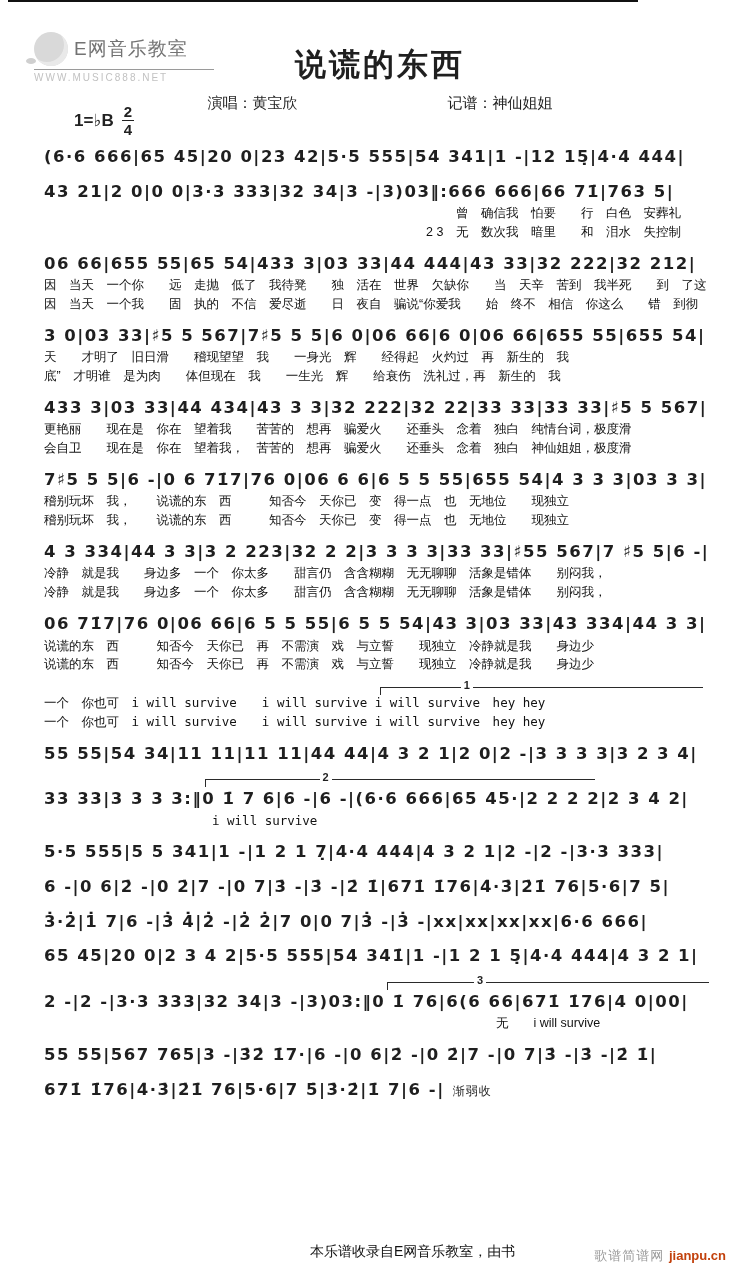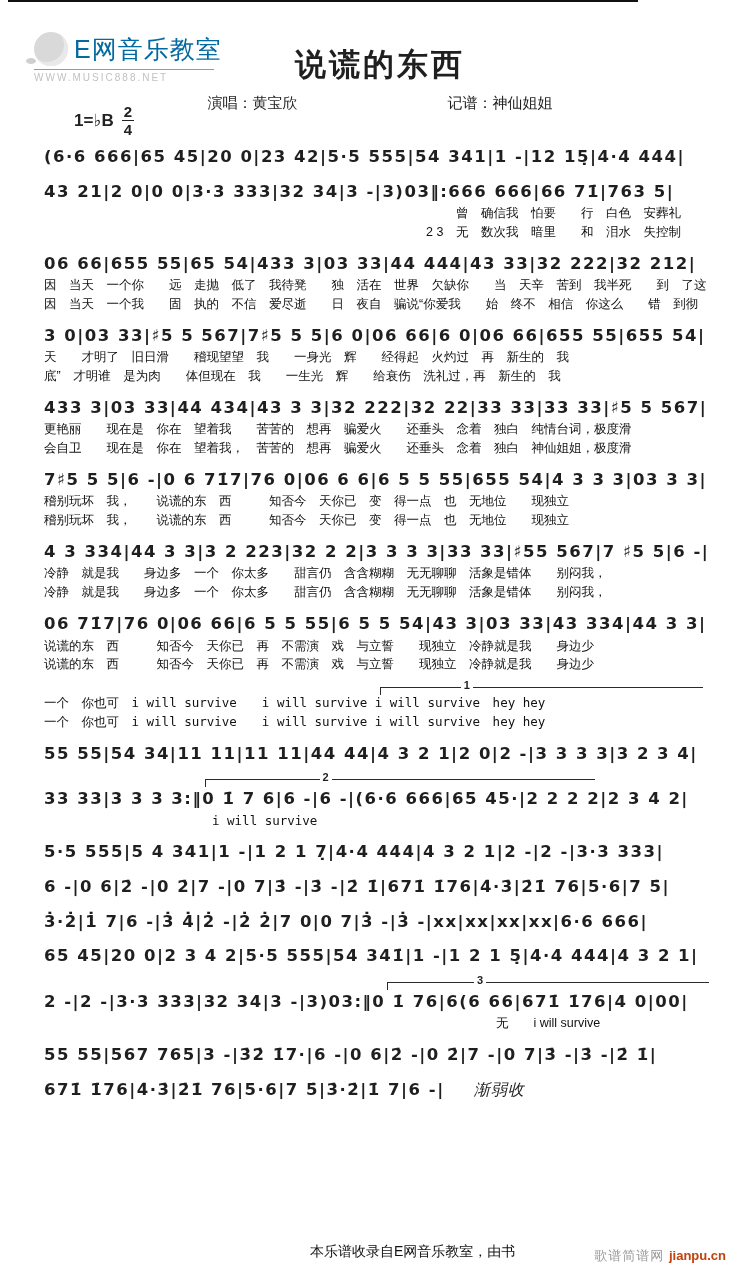--- a/index.html
+++ b/index.html
@@ -9,21 +9,21 @@
   .page{padding:18px 24px 0 44px;}
 
   
   .hdr{position:relative;height:116px;}
   .logo{position:absolute;left:-10px;top:14px;width:200px;color:#b5b5b5;}
   .logo-row{display:flex;align-items:center;gap:6px;}
   .logo-disc{width:34px;height:34px;border-radius:50%;background:#d9d9d9;
              box-shadow:inset -4px -4px 0 #e9e9e9;position:relative;}
   .logo-disc::after{content:"";position:absolute;left:-8px;bottom:2px;width:10px;height:6px;
              background:#cfcfcf;border-radius:50%;}
-  .logo-title{font-size:25px;letter-spacing:1px;color:#0369a1;}
+  .logo-title{font-size:19px;letter-spacing:1px;color:#737373;}
   .logo-rule{border-top:1px solid #9a9a9a;margin:3px 0 2px 0;width:180px;}
   .logo-site{font-size:10px;letter-spacing:2px;color:#c2c2c2;}
   .keysig{position:absolute;left:30px;top:86px;font-size:17px;font-weight:bold;color:#222;
           display:flex;align-items:center;gap:8px;}
   .timesig{display:inline-flex;flex-direction:column;align-items:center;line-height:1;font-size:15px;}
   .timesig .tnum{border-bottom:1.5px solid #222;padding:0 2px 1px;}
   .timesig .bnum{padding-top:1px;}
   .title{ text-align:center;font-size:31px;font-weight:bold;letter-spacing:3px;padding-top:26px;}
   .credits{display:flex;justify-content:center;gap:150px;padding-top:8px;font-size:15px;}
 
@@ -38,21 +38,21 @@
 
   .volta{position:relative;height:11px;}
   .volta .bracket{position:absolute;top:4px;height:7px;border-top:1.5px solid #2a2a2a;border-left:1.5px solid #2a2a2a;}
   .volta .num{position:absolute;top:-4px;font-size:11px;font-weight:bold;background:#fff;padding:0 3px;}
   .sys9 .bracket{left:50%;right:2%;} .sys9 .num{left:62%;}
   .sys11 .bracket{left:24%;right:18%;} .sys11 .num{left:41%;}
   .sys17 .bracket{left:51%;right:1%;} .sys17 .num{left:64%;}
 
   .ind-a{padding-left:412px;} .ind-b{padding-left:382px;}
   .ind-c{padding-left:168px;} .ind-d{padding-left:452px;}
-  .endmark{font-size:16px;font-weight:normal;letter-spacing:1px;margin-left:29px;font-style:italic;}
+  .endmark{font-size:12px;font-weight:normal;letter-spacing:1px;margin-left:8px;}
 
   
   .footer{position:absolute;left:0;bottom:8px;width:740px;height:26px;font-size:14px;}
   .foot-center{position:absolute;left:310px;top:0;color:#111;}
   .foot-right{position:absolute;right:14px;top:4px;font-size:13px;color:#9a9a9a;letter-spacing:1px;}
   .foot-right .url{font-weight:bold;letter-spacing:0;}
 </style>
 </head>
 <body>
 
@@ -147,21 +147,21 @@
     <div class="system sys11">
       <div class="volta">
         <span class="bracket"></span>
         <span class="num">2</span>
       </div>
       <div class="notes">33 33|3 3 3 3:‖0 1̇ 7 6|6 -|6 -|(6·6 666|65 45·|2 2 2 2|2 3 4 2|</div>
       <div class="lyric eng ind-c">i will survive</div>
     </div>
 
     <div class="system">
-      <div class="notes">5·5 555|5 4 341|1 -|1 2 1 7̣|4·4 444|4 3 2 1|2 -|2 -|3·3 333|</div>
+      <div class="notes">5·5 555|5 5 341|1 -|1 2 1 7̣|4·4 444|4 3 2 1|2 -|2 -|3·3 333|</div>
     </div>
 
 
     <div class="system">
       <div class="notes">6 -|0 6|2̇ -|0 2̇|7 -|0 7|3̇ -|3̇ -|2̇ 1̇|671̇ 1̇76|4̇·3̇|2̇1̇ 76|5·6|7 5̇|</div>
     </div>
 
     <div class="system">
       <div class="notes">3̇·2̇|1̇ 7|6 -|3̇ 4̇|2̇ -|2̇ 2̇|7 0|0 7|3̇ -|3̇ -|xx|xx|xx|xx|6·6 666|</div>
     </div>

